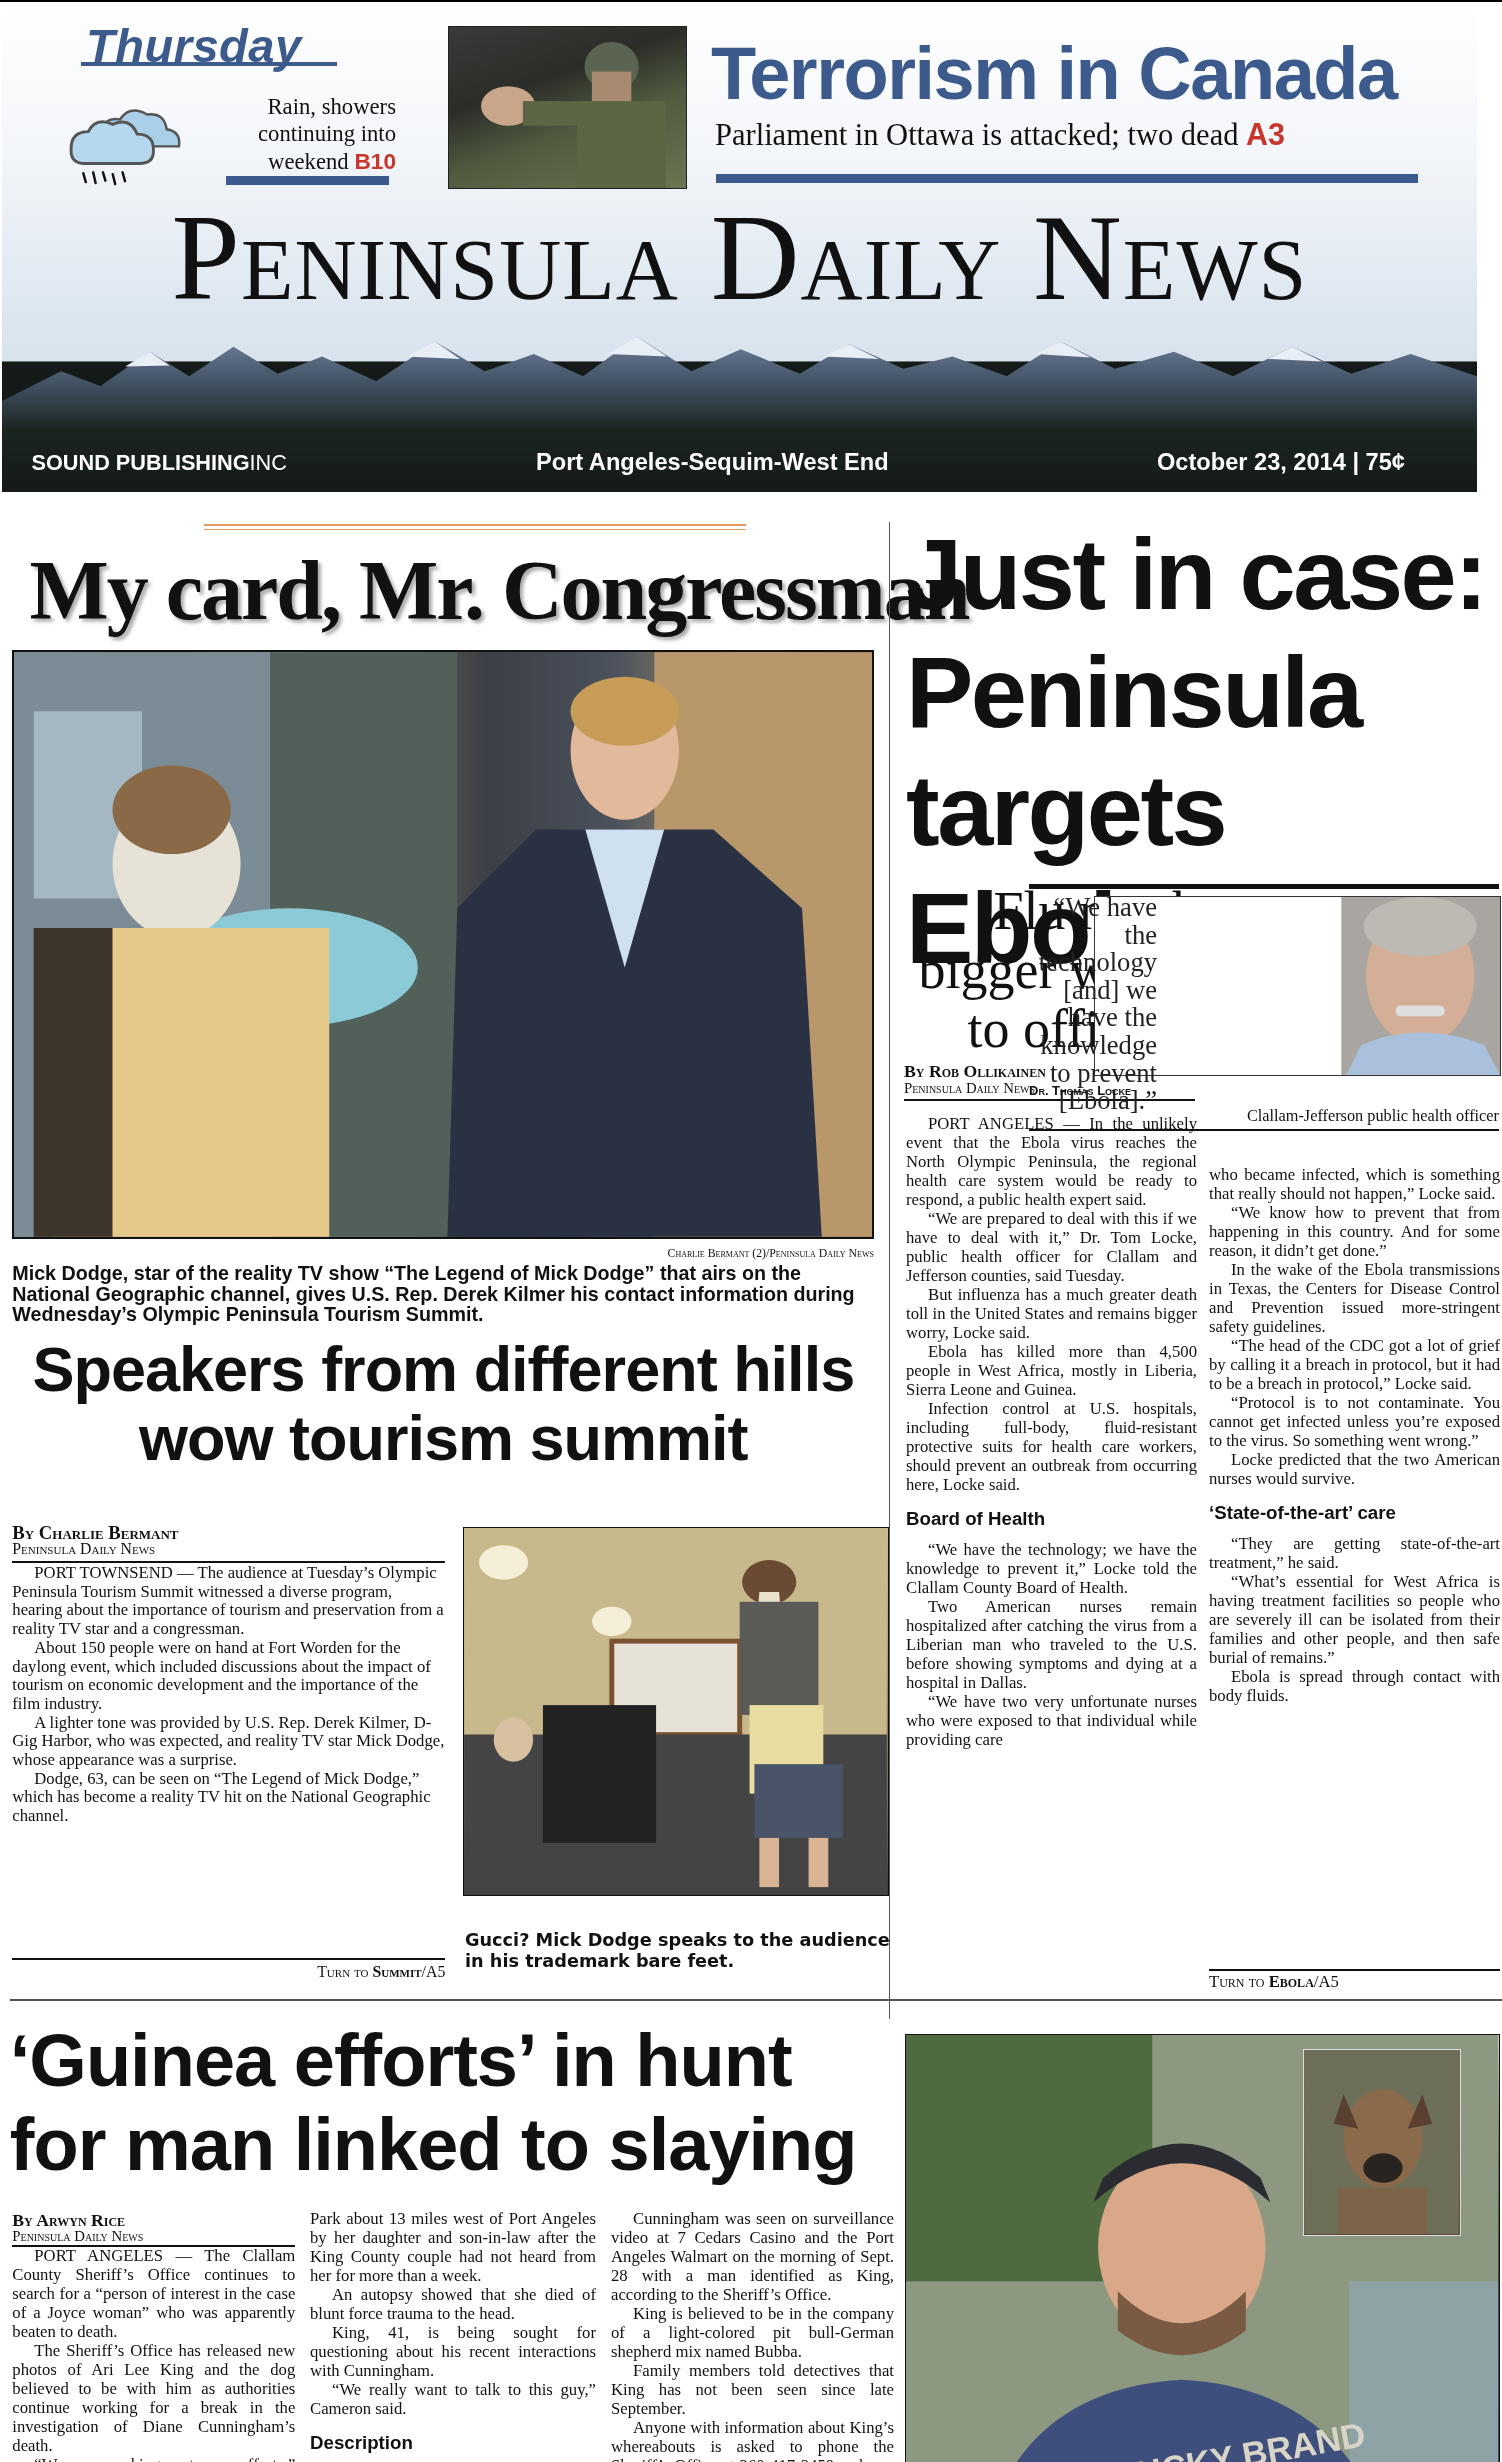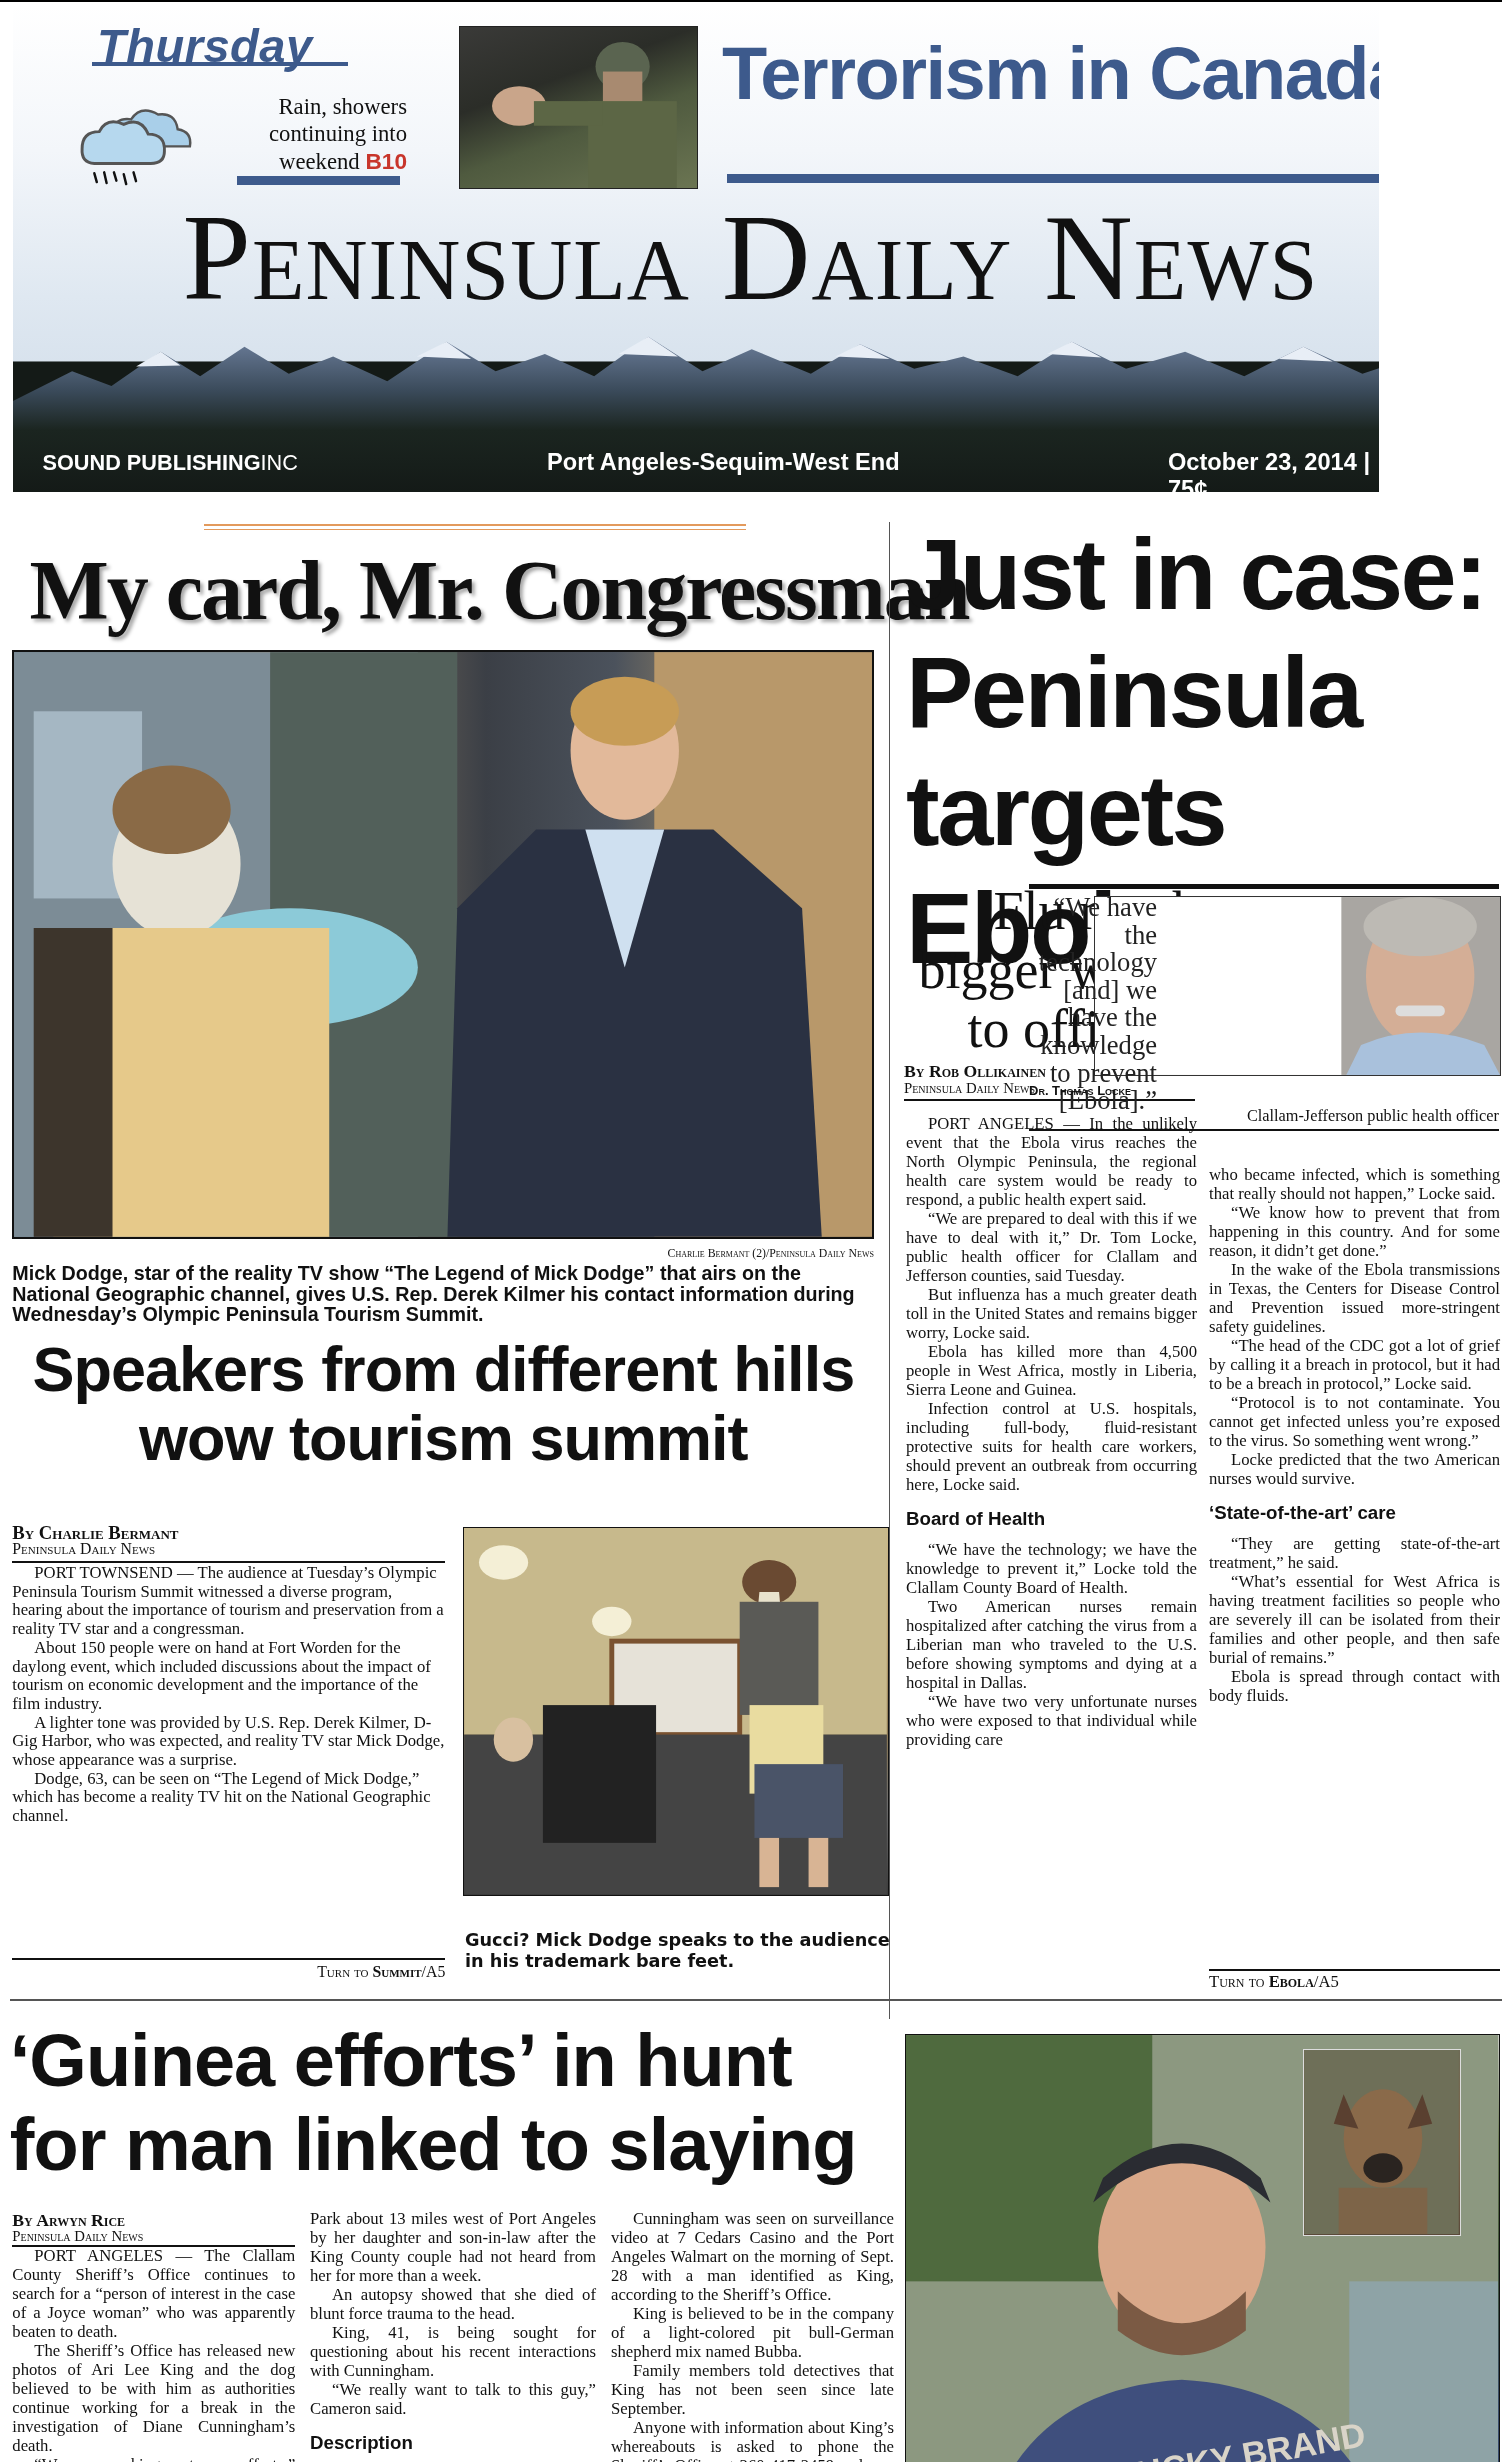--- a/index.html
+++ b/index.html
@@ -4,21 +4,21 @@
 <style>
   * { box-sizing: border-box; margin: 0; padding: 0; }
   html, body { width: 1502px; background: #ffffff; }
   body { font-family: "Liberation Serif", serif; color: #111; position: relative; height: 2992px; overflow: hidden; }
   .abs { position: absolute; }
   .serif { font-family: "Liberation Serif", "DejaVu Serif", serif; text-align: right; }
   .sc { font-variant: small-caps; }
 
   
   #masthead-top { left: 0; top: 0; width: 1502px; height: 2px; background: #000; }
-  #masthead { left: 13px; top: 3.9px; width: 1366px; height: 488px; background: linear-gradient(180deg,#ffffff 0%,#f3f6fa 30%,#dfe8f1 60%,#cbd8e6 100%); overflow: hidden; }
+  #masthead { left: 2px; top: 3.9px; width: 1475px; height: 488px; background: linear-gradient(180deg,#ffffff 0%,#f3f6fa 30%,#dfe8f1 60%,#cbd8e6 100%); overflow: hidden; }
   #thursday { left: 84px; top: 13.8px; font-family: "Liberation Sans", sans-serif; font-weight: bold; font-style: italic; font-size: 47px; color: #3d5a8c; letter-spacing: 0.5px; }
   #thursday-bar { left: 79px; top: 58px; width: 256px; height: 3.9px; background: #3d5a8c; }
   #weather-icon { left: 54px; top: 86px; width: 138px; height: 98px; }
   #weather-text { left: 227px; top: 89px; font-size: 22.7px; line-height: 27.6px; width: 167px; }
   #weather-text .ref { color: #c8352b; font-family: "Liberation Sans", sans-serif; font-weight: bold; }
   #weather-bar { left: 224px; top: 172px; width: 163px; height: 8.9px; background: #3d5a8c; }
   #soldier-photo { left: 446px; top: 22px; width: 239px; height: 163px; border: 1.5px solid #222; background: linear-gradient(160deg,#3a3a38 0%,#2b2d28 35%,#4f5a3f 60%,#6b7552 100%); overflow: hidden; }
   #terror-head { left: 709px; top: 27px; font-family: "Liberation Sans", sans-serif; font-weight: bold; font-size: 74px; color: #3d5a8c; letter-spacing: -1.5px; white-space: nowrap; }
   #terror-sub { left: 713px; top: 113px; font-size: 30.5px; white-space: nowrap; }
   #terror-sub .ref { color: #c8352b; font-family: "Liberation Sans", sans-serif; font-weight: bold; }
@@ -114,20 +114,24 @@
     <svg width="239" height="163" viewBox="0 0 485 330">
       <ellipse cx="330" cy="80" rx="55" ry="50" fill="#5a6450"></ellipse>
       <rect x="290" y="90" width="80" height="80" fill="#a88a70"></rect>
       <rect x="260" y="150" width="180" height="180" fill="#5c6645"></rect>
       <ellipse cx="120" cy="160" rx="55" ry="40" fill="#c9a58a"></ellipse>
       <rect x="150" y="150" width="140" height="50" fill="#5c6645"></rect>
     </svg>
   </div>
 
   <div class="abs" id="terror-head">Terrorism in Canada</div>
+  <div class="abs serif" id="terror-sub">
+    <span>Parliament in Ottawa is attacked; two dead</span>
+    <span class="ref">A3</span>
+  </div>
   <div class="abs" id="terror-bar"></div>
 
   <svg class="abs" id="mountains" viewBox="0 0 2995 335" preserveAspectRatio="none">
     <defs>
       <linearGradient id="mg" x1="0" y1="0" x2="0" y2="1">
         <stop offset="0" stop-color="#6d7f9c"></stop>
           <stop offset="0.35" stop-color="#3a4a5a"></stop>
           <stop offset="0.6" stop-color="#1b2520"></stop>
           <stop offset="1" stop-color="#141a17"></stop>
       </linearGradient>

